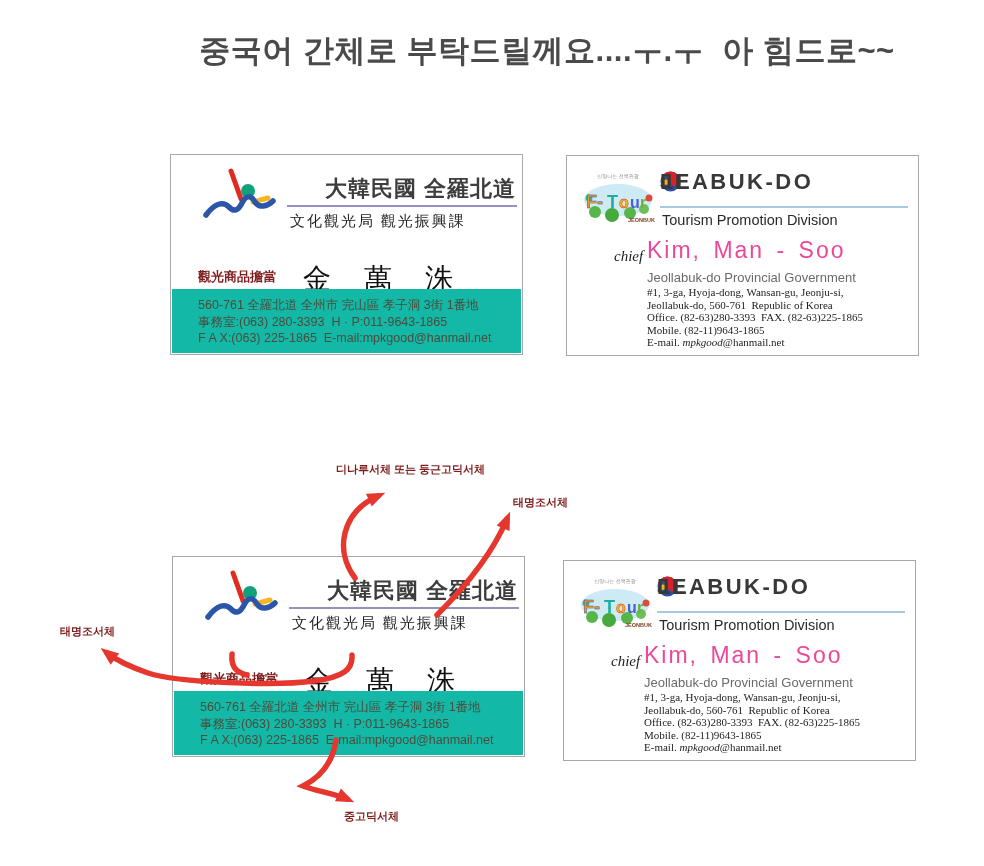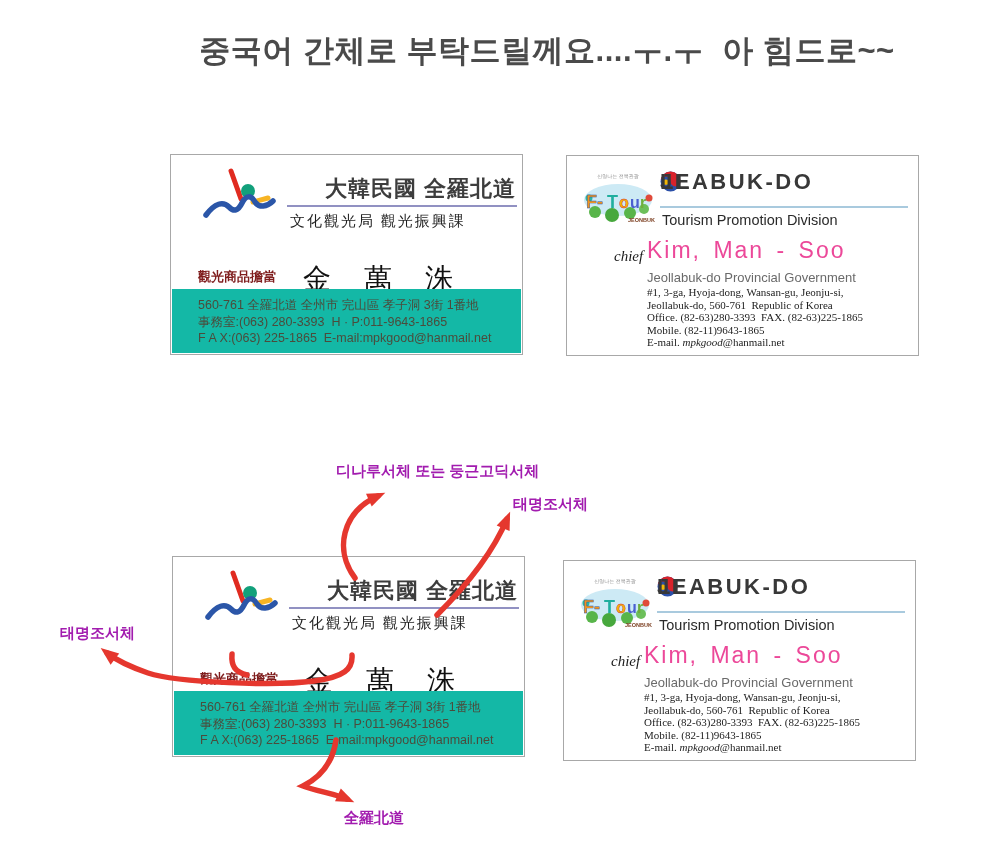--- a/index.html
+++ b/index.html
@@ -43,21 +43,21 @@
              font-style:italic;font-size:15px;color:#1a1a1a;margin-left:22px;}
   .en .name{left:80px;top:81px;font-family:Liberation Sans, sans-serif;
             font-size:23px;color:#ec4899;letter-spacing:2px;word-spacing:4px;white-space:pre;}
   .en .gov{left:80px;top:114px;font-size:13px;color:#6a6a6a;white-space:nowrap;}
   .en .addr{left:80px;top:130px;font-family:Liberation Serif, serif;
             font-size:11px;line-height:12.6px;color:#222;}
   .en .addr span{position:relative;display:block;white-space:pre;}
   .en .addr .email i{font-style:italic;}
 
   
-  .ann{font-size:15px;font-weight:600;color:#a21caf;white-space:nowrap;}
+  .ann{font-size:11px;font-weight:600;color:#7f1d1d;white-space:nowrap;}
 
   
   .arrows{left:0;top:0;width:984px;height:866px;pointer-events:none;}
 </style>
 </head>
 <body>
 
 <div class="page">
 
   <div class="abs note nowrap">중국어 간체로 부탁드릴께요....ㅜ.ㅜ  아 힘드로~~</div>
@@ -178,21 +178,21 @@
       <span>Jeollabuk-do, 560-761  Republic of Korea</span>
       <span>Office. (82-63)280-3393  FAX. (82-63)225-1865</span>
       <span>Mobile. (82-11)9643-1865</span>
       <span class="email"><span style="position:static;display:inline">E-mail. </span><i style="position:static">mpkgood</i><span style="position:static;display:inline">@hanmail.net</span></span>
     </div>
   </div>
 
   <div class="abs ann" style="left:336px;top:462px;">디나루서체 또는 둥근고딕서체</div>
   <div class="abs ann" style="left:513px;top:495px;">태명조서체</div>
   <div class="abs ann" style="left:60px;top:624px;">태명조서체</div>
-  <div class="abs ann" style="left:344px;top:809px;">全羅北道</div>
+  <div class="abs ann" style="left:344px;top:809px;">중고딕서체</div>
 
   <svg class="abs arrows" viewBox="0 0 984 866">
     <defs>
       <marker id="ah" markerUnits="userSpaceOnUse" markerWidth="22" markerHeight="22" refX="11" refY="11" orient="auto">
         <path d="M1,4 L19,11 L1,18 Z" fill="#e5372e"></path>
       </marker>
     </defs>
     <g stroke="#e5372e" stroke-width="5.5" fill="none" stroke-linecap="round">
       <path d="M355 578 C334 550 342 512 378 496" marker-end="url(#ah)"></path>
       <path d="M437 615 C458 594 491 557 507 519" marker-end="url(#ah)"></path>

